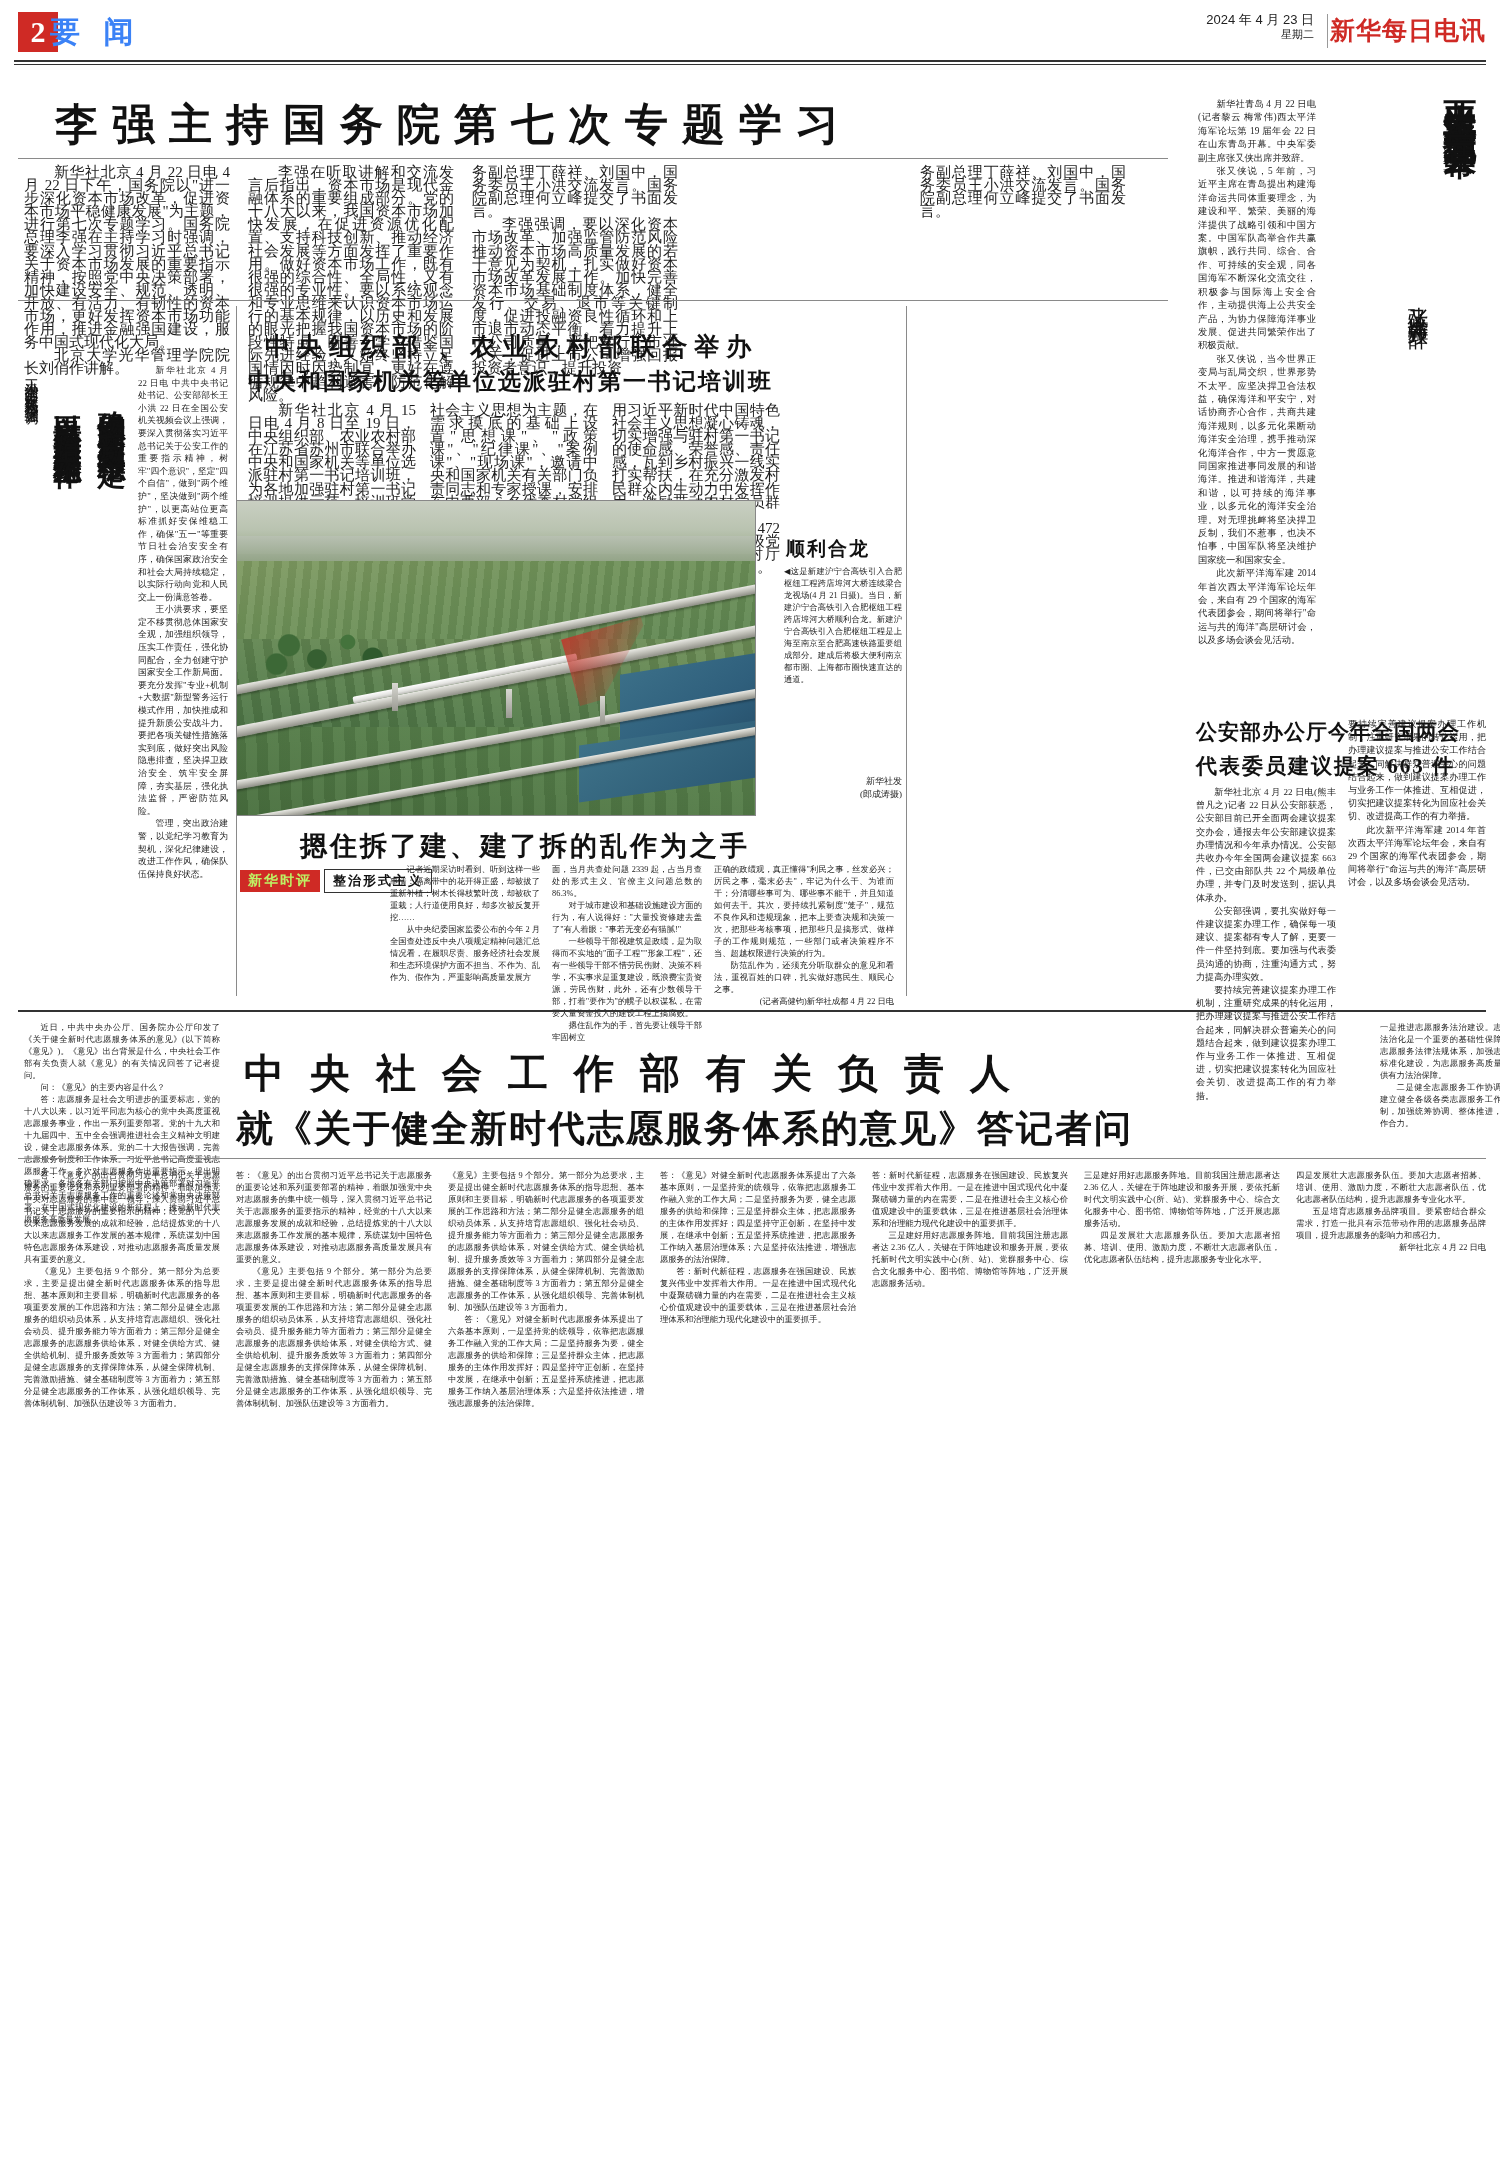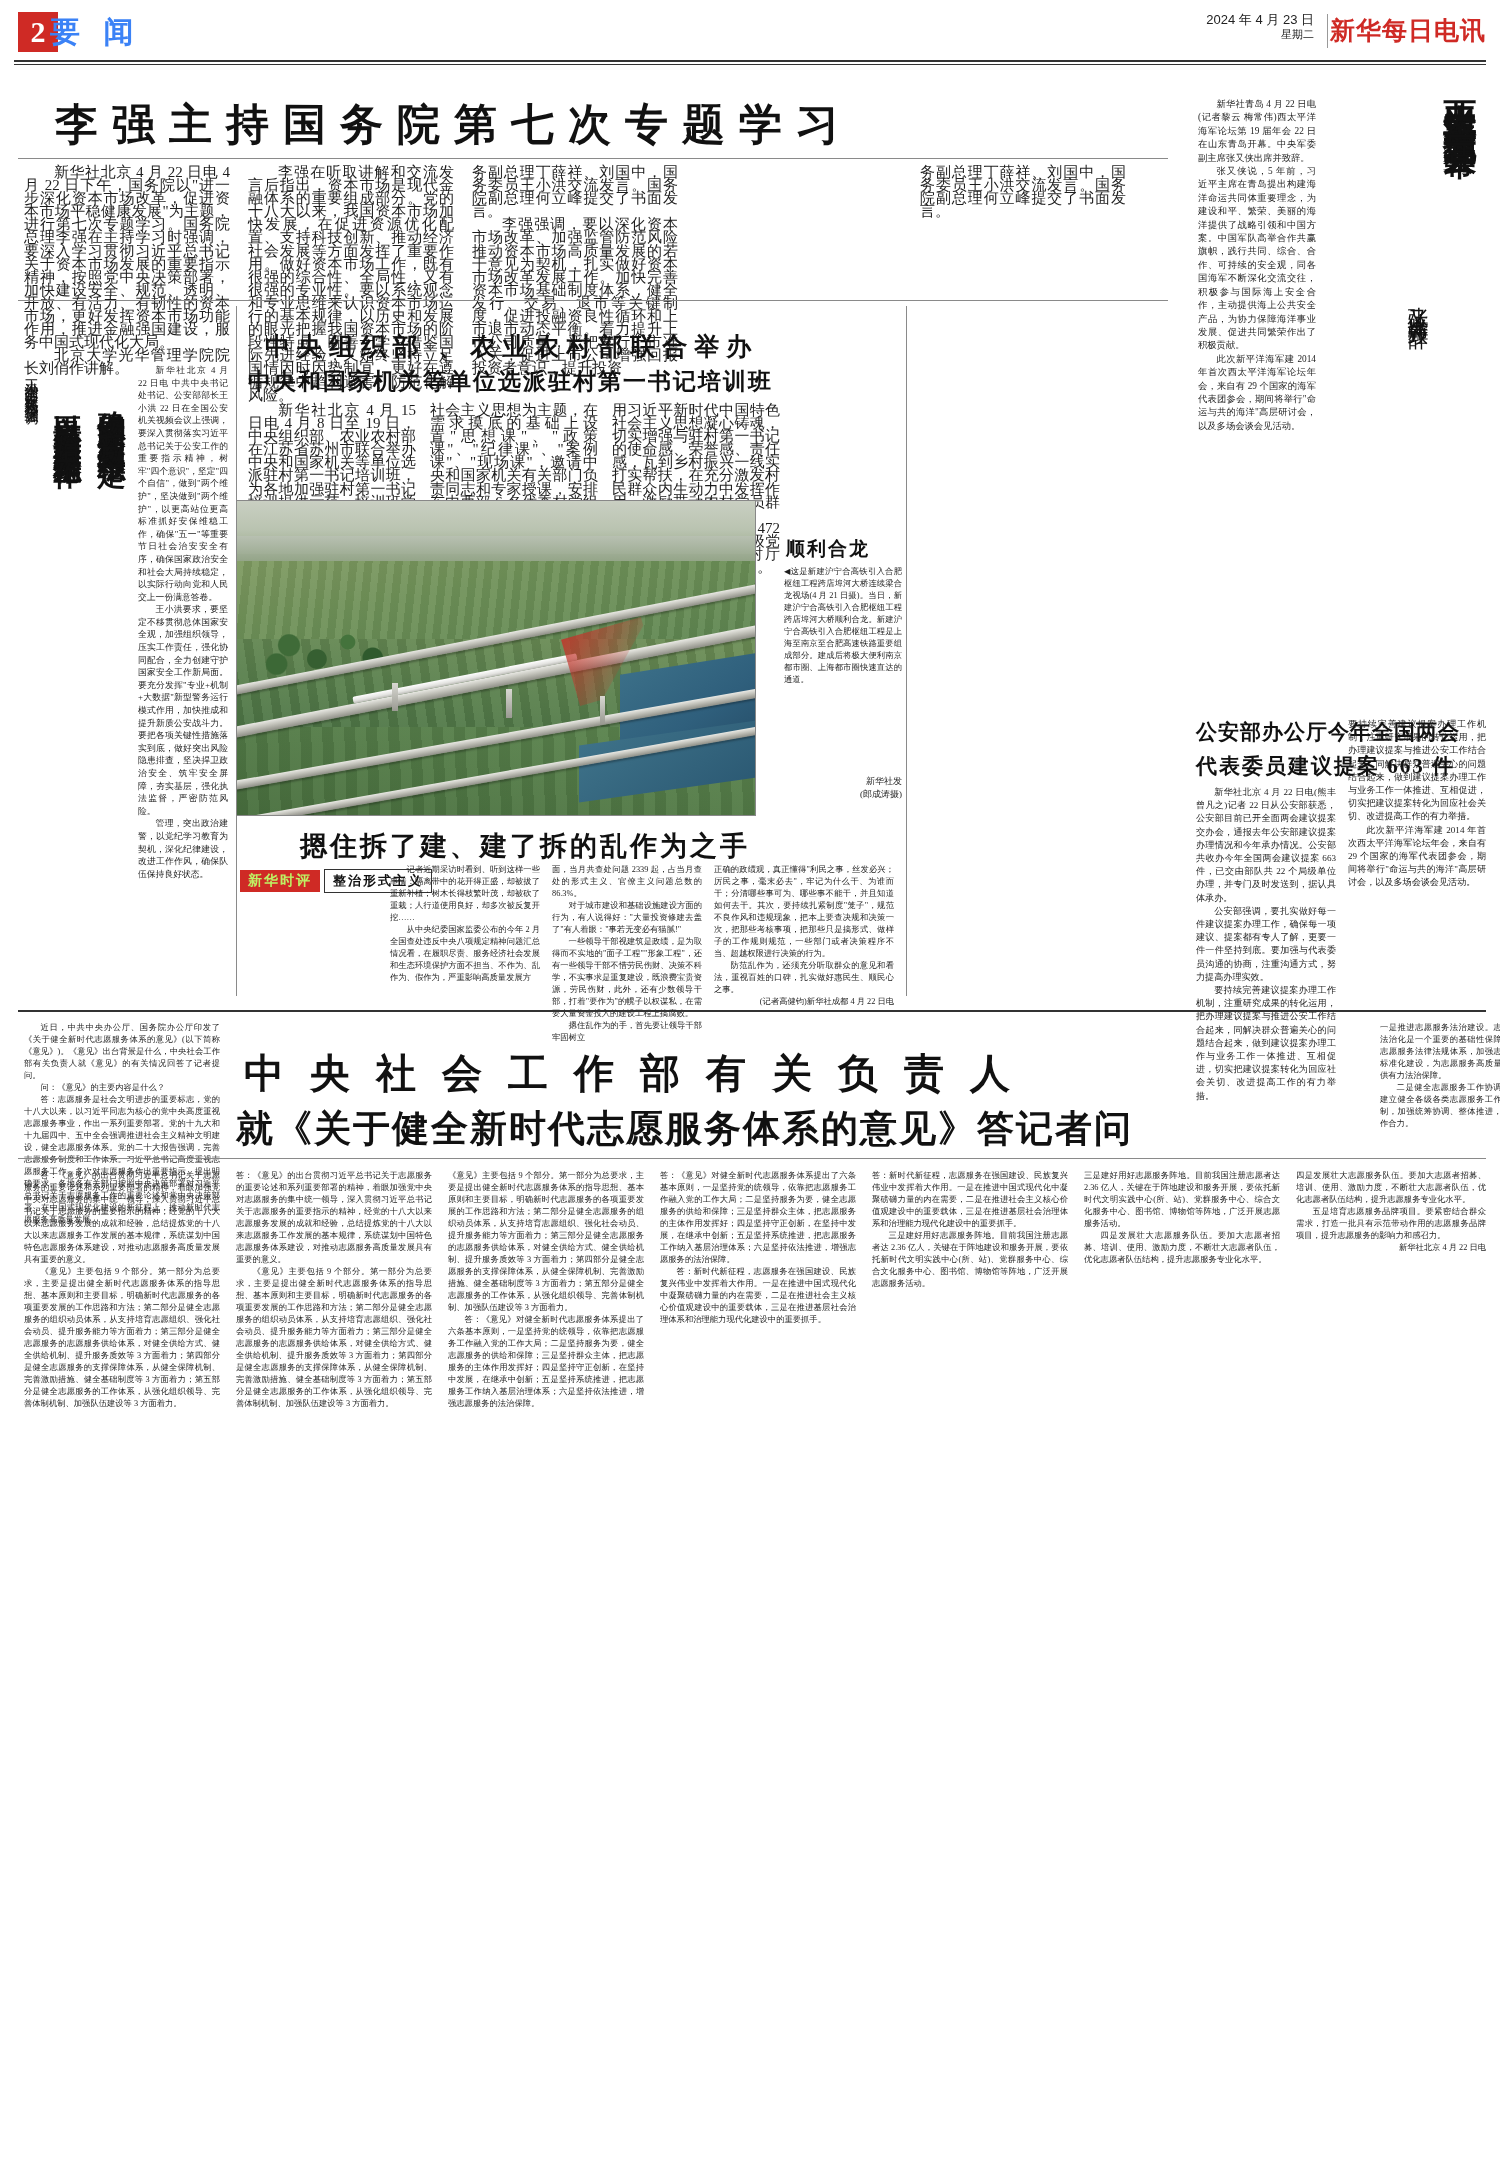--- a/index.html
+++ b/index.html
@@ -198,20 +198,21 @@
   </div>
   <div class="rule-thick"></div>
   <div class="rule-thin"></div>
 
   <div class="vert" style="right:18px; top:75px; height:600px; font-size:33px; font-weight:bold; letter-spacing:3px;">西太平洋海军论坛第十九届年会开幕</div>
   <div class="vert" style="right:68px; top:290px; height:330px; font-size:21px; letter-spacing:3px;">张又侠出席并致辞</div>
 
   <div class="col" style="left:1198px; top:78px; width:118px; font-size:9.3px; line-height:13.4px;margin-top:20px;">
     <p>新华社青岛 4 月 22 日电(记者黎云 梅常伟)西太平洋海军论坛第 19 届年会 22 日在山东青岛开幕。中央军委副主席张又侠出席并致辞。</p>
     <p>张又侠说，5 年前，习近平主席在青岛提出构建海洋命运共同体重要理念，为建设和平、繁荣、美丽的海洋提供了战略引领和中国方案。中国军队高举合作共赢旗帜，践行共同、综合、合作、可持续的安全观，同各国海军不断深化交流交往，积极参与国际海上安全合作，主动提供海上公共安全产品，为协力保障海洋事业发展、促进共同繁荣作出了积极贡献。</p>
+    <p>张又侠说，当今世界正变局与乱局交织，世界形势不太平。应坚决捍卫合法权益，确保海洋和平安宁，对话协商齐心合作，共商共建海洋规则，以多元化果断动海洋安全治理，携手推动深化海洋合作，中方一贯愿意同国家推进事同发展的和谐海洋。推进和谐海洋，共建和谐，以可持续的海洋事业，以多元化的海洋安全治理。对无理挑衅将坚决捍卫反制，我们不惹事，也决不怕事，中国军队将坚决维护国家统一和国家安全。</p>
     <p>此次新平洋海军建 2014 年首次西太平洋海军论坛年会，来自有 29 个国家的海军代表团参会，期间将举行"命运与共的海洋"高层研讨会，以及多场会谈会见活动。</p>
   </div>
 
   <div class="hl-main" style="left:55px; top:96px; font-size:43px; letter-spacing:14px;">李强主持国务院第七次专题学习</div>
 
   <div class="hrule" style="left:18px; top:158px; width:1150px;"></div>
 
   <div class="col" style="left:24px; top:166px; width:206px;">
     <p>新华社北京 4 月 22 日电 4 月 22 日下午，国务院以"进一步深化资本市场改革，促进资本市场平稳健康发展"为主题，进行第七次专题学习。国务院总理李强在主持学习时强调，要深入学习贯彻习近平总书记关于资本市场发展的重要指示精神，按照党中央决策部署，加快建设安全、规范、透明、开放、有活力、有韧性的资本市场，更好发挥资本市场功能作用，推进金融强国建设，服务中国式现代化大局。</p>
     <p>北京大学光华管理学院院长刘俏作讲解。</p>

